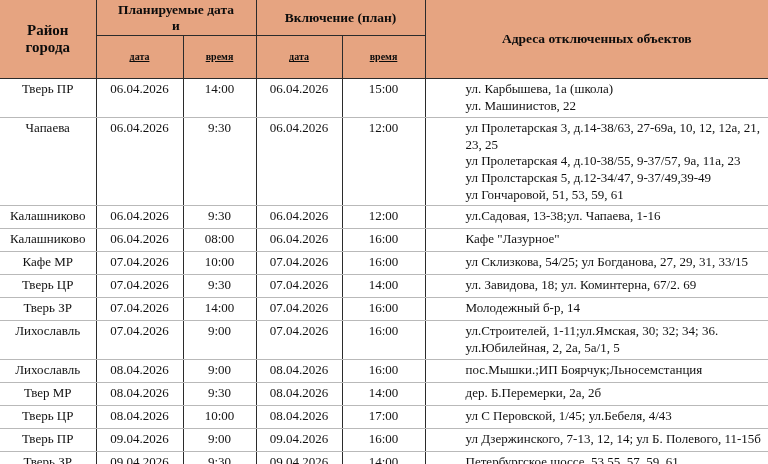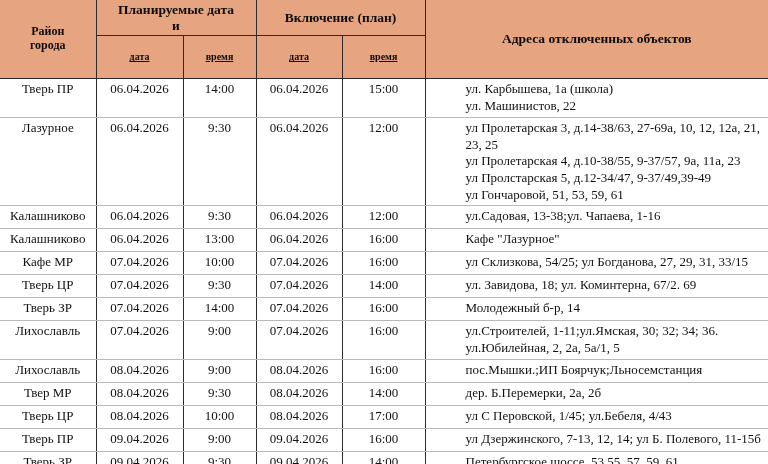--- a/index.html
+++ b/index.html
@@ -49,21 +49,21 @@
     height: 26px;
     font-size: 13.5px;
     border-bottom: 1px solid #2b2b2b;
   }
   thead th.sub-head {
     height: 38px;
     font-size: 10px;
     text-decoration: underline;
   }
   thead th.district-head {
-    font-size: 12px;
+    font-size: 15px;
     margin-top: 24px;
   }
   thead th.address-head {
     font-size: 13.5px;
   }
   
   thead th:first-child { border-left: none; }
   thead th:last-child  { border-right: none; }
   thead tr:first-child th { border-top: none; }
 
@@ -136,21 +136,21 @@
           <td class="pdate">06.04.2026</td>
           <td class="ptime">14:00</td>
           <td class="odate">06.04.2026</td>
           <td class="otime">15:00</td>
           <td class="address">
             <span class="addr-line">ул. Карбышева, 1а  (школа)</span>
             <span class="addr-line">ул. Машинистов, 22</span>
           </td>
         </tr>
         <tr class="xtall">
-          <td class="district">Лазурное</td>
+          <td class="district">Чапаева</td>
           <td class="pdate">06.04.2026</td>
           <td class="ptime">9:30</td>
           <td class="odate">06.04.2026</td>
           <td class="otime">12:00</td>
           <td class="address">
             <span class="addr-line">ул Пролетарская 3, д.14-38/63, 27-69а, 10, 12, 12а, 21, 23, 25</span>
             <span class="addr-line">ул Пролетарская 4, д.10-38/55, 9-37/57, 9а, 11а, 23</span>
             <span class="addr-line">ул Пролстарская 5, д.12-34/47, 9-37/49,39-49</span>
             <span class="addr-line">ул Гончаровой, 51, 53, 59, 61</span>
           </td>
@@ -161,21 +161,21 @@
           <td class="ptime">9:30</td>
           <td class="odate">06.04.2026</td>
           <td class="otime">12:00</td>
           <td class="address">
             <span class="addr-line">ул.Садовая, 13-38;ул. Чапаева, 1-16</span>
           </td>
         </tr>
         <tr class="short">
           <td class="district">Калашниково</td>
           <td class="pdate">06.04.2026</td>
-          <td class="ptime">13:00</td>
+          <td class="ptime">08:00</td>
           <td class="odate">06.04.2026</td>
           <td class="otime">16:00</td>
           <td class="address">
             <span class="addr-line">Кафе "Лазурное"</span>
           </td>
         </tr>
         <tr class="short">
           <td class="district">Кафе МР</td>
           <td class="pdate">07.04.2026</td>
           <td class="ptime">10:00</td>

